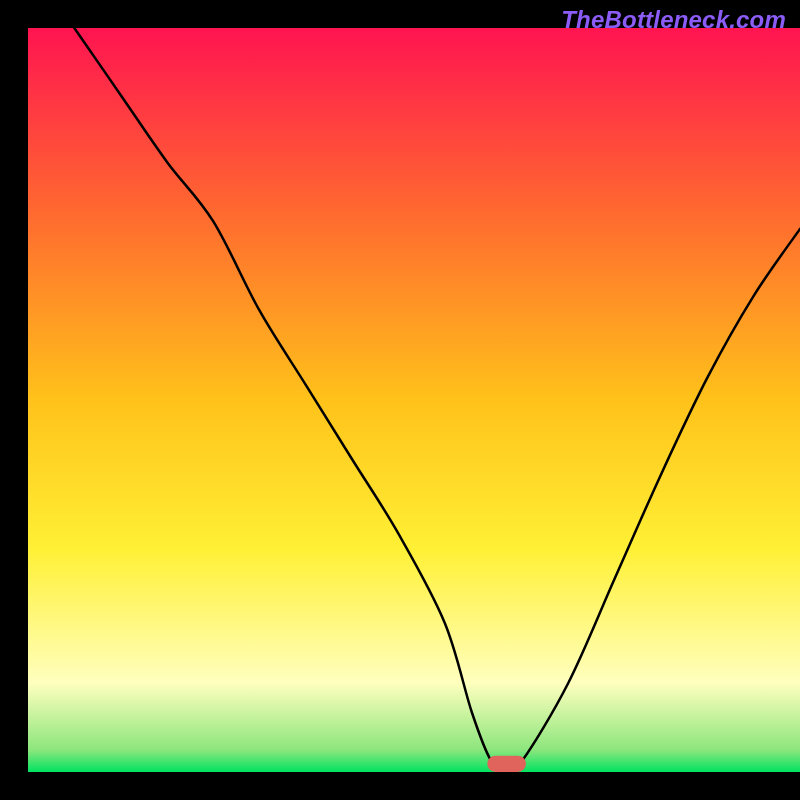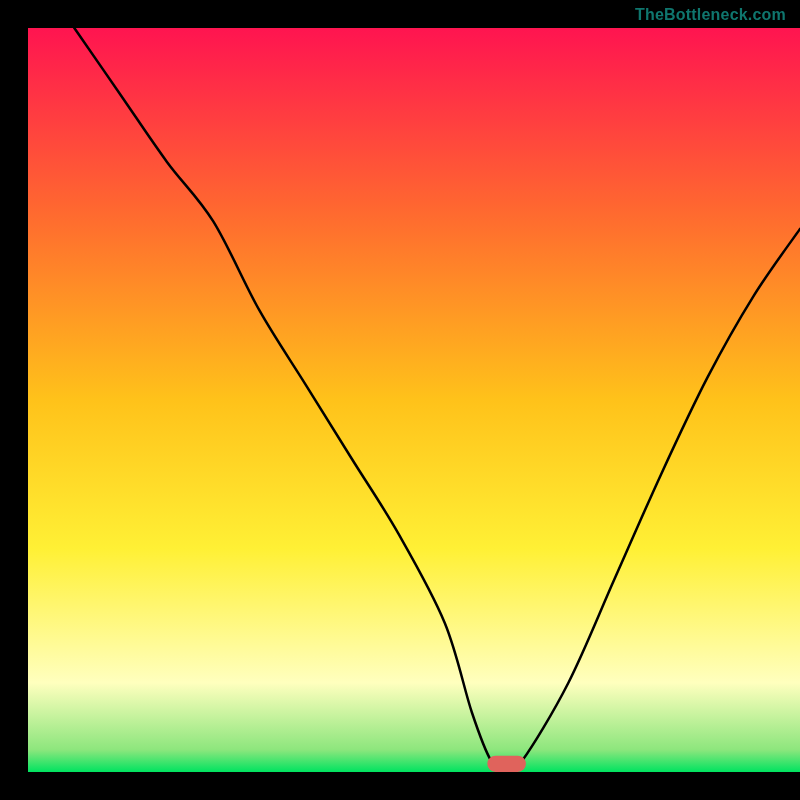--- a/index.html
+++ b/index.html
@@ -14,25 +14,26 @@
   .frame {
     position: relative;
     width: 800px;
     height: 800px;
     background: #000;
   }
   .watermark {
     position: absolute;
     top: 6px;
     right: 14px;
-    color: #0f766e;
-    font-size: 16px;
+    color: #8b5cf6;
+    font-size: 24px;
     font-weight: 600;
     letter-spacing: 0.2px;
     z-index: 10;
+    font-style: italic;
   }
   svg {
     display: block;
   }
 </style>
 </head>
 <body>
 
 <div class="frame">
   <div class="watermark">TheBottleneck.com</div>

